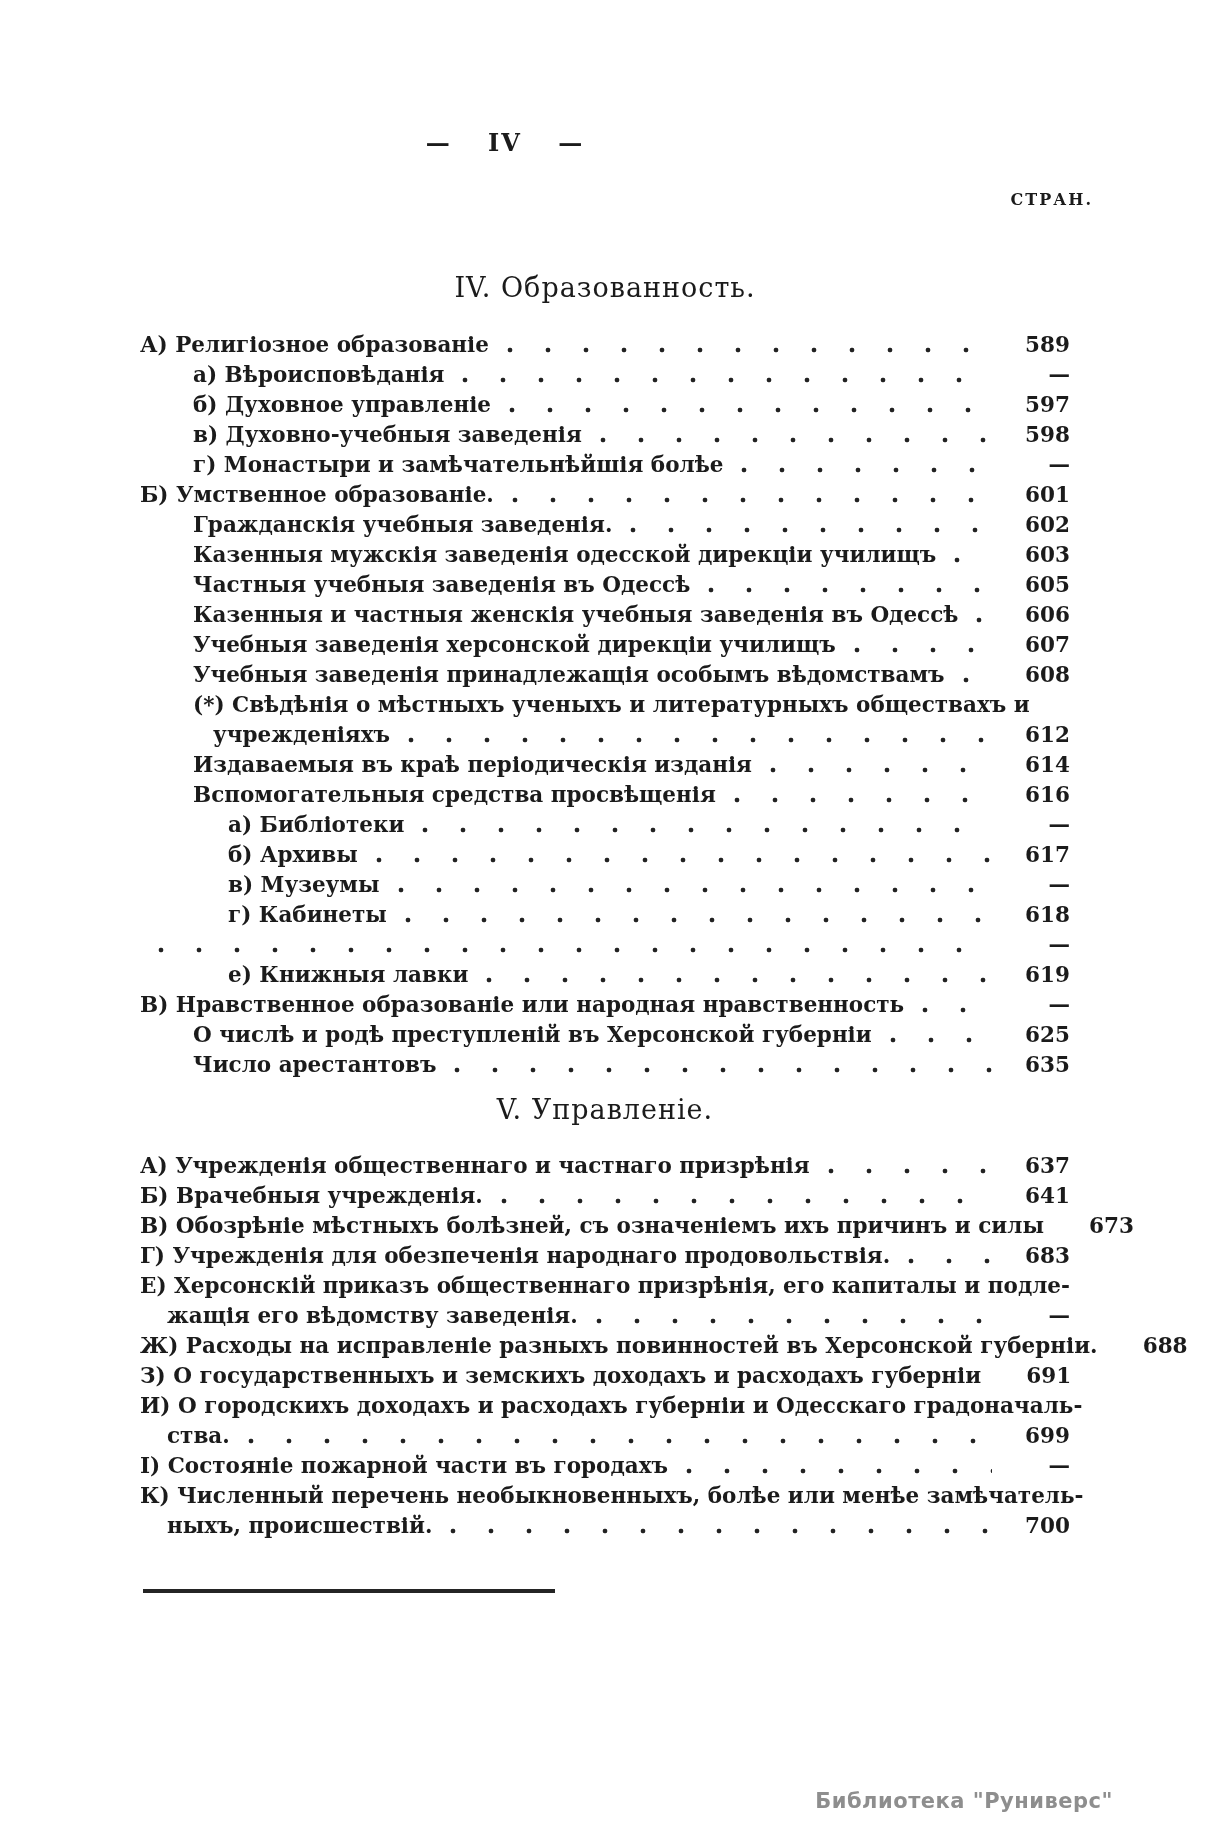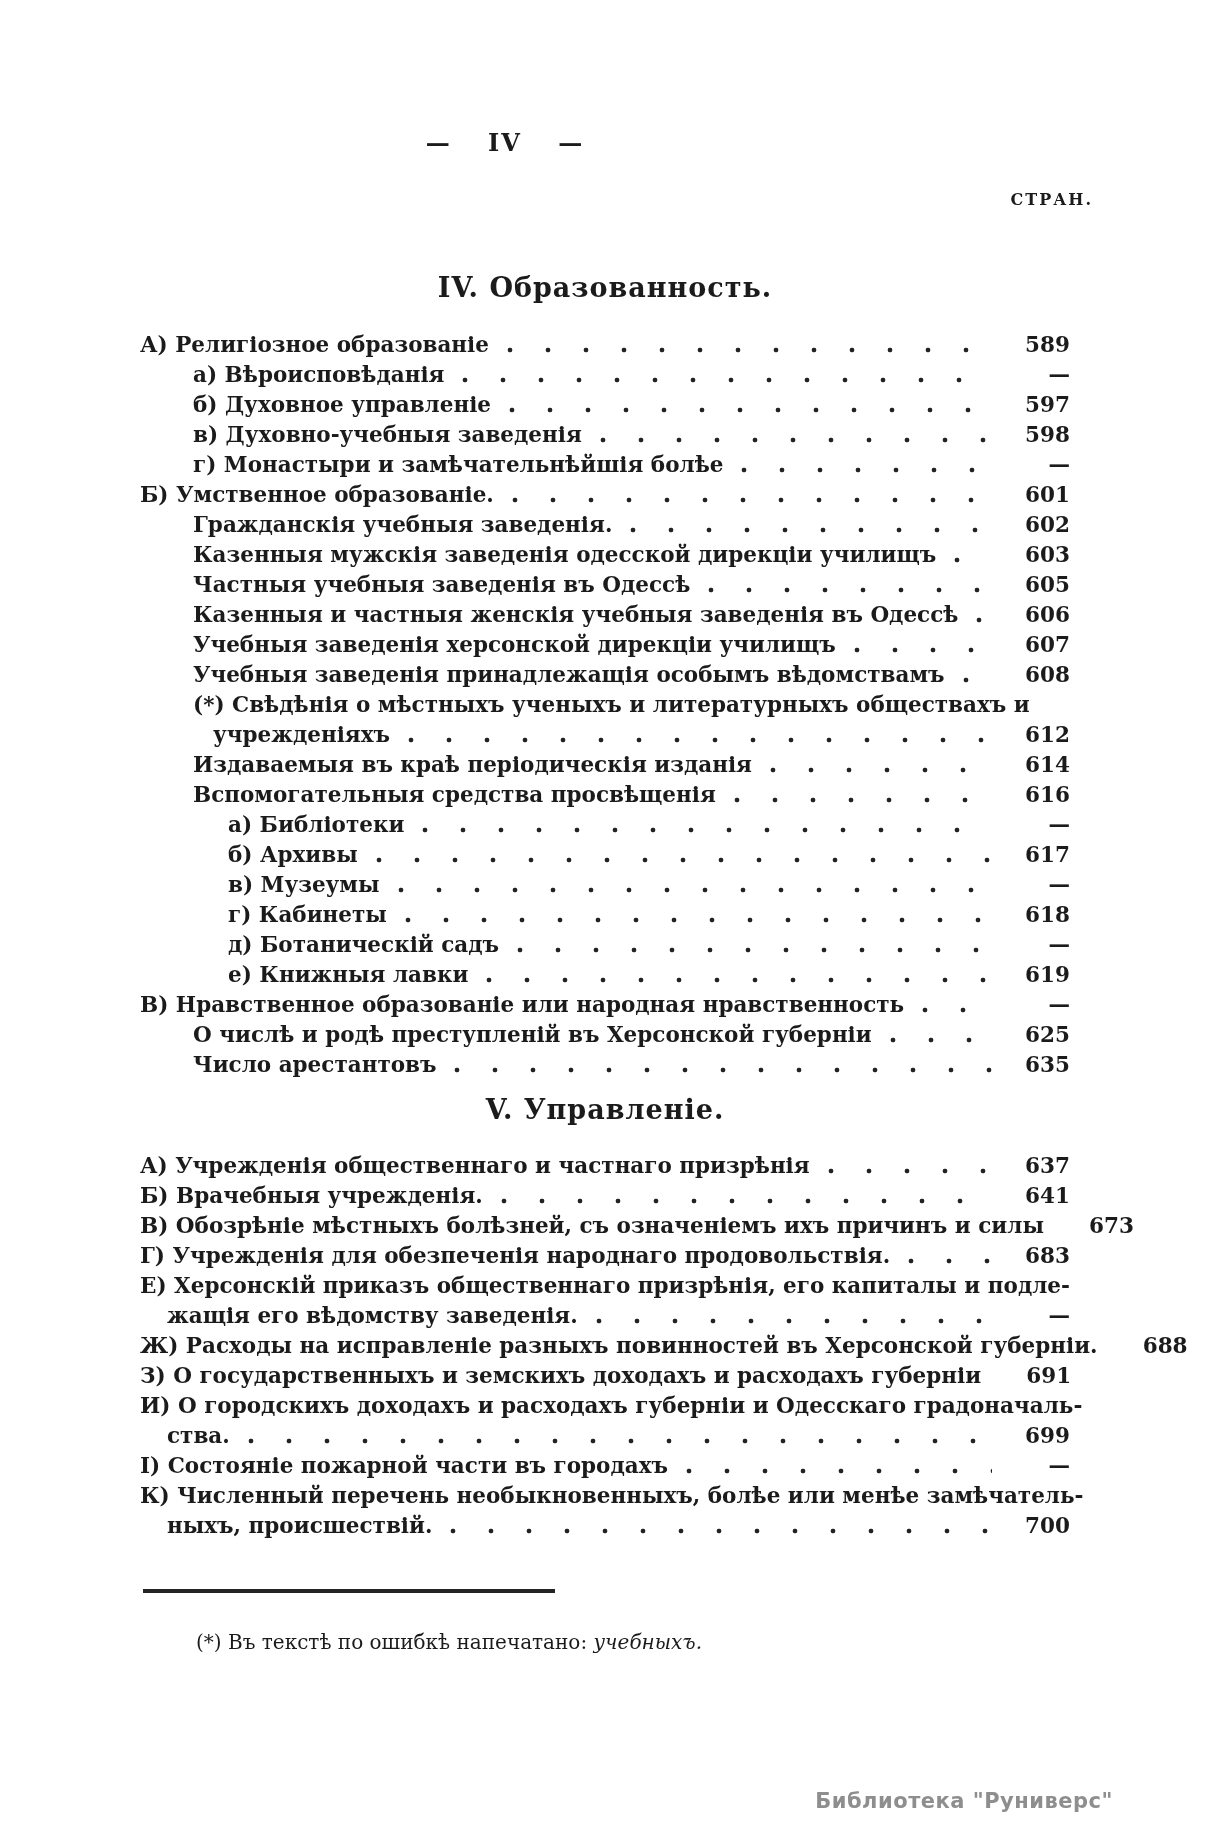--- a/index.html
+++ b/index.html
@@ -16,21 +16,21 @@
     position:absolute; top:128px; left:0; width:1010px;
     text-align:center; font-size:24px; font-weight:bold;
     word-spacing:26px; letter-spacing:2px;
   }
   .stran {
     position:absolute; top:190px; right:112px;
     font-size:16px; font-weight:bold; letter-spacing:2px;
   }
   .sec-title {
     position:absolute; left:140px; width:930px;
-    text-align:center; font-weight:bold; font-size:27px;
+    text-align:center; font-weight:normal; font-size:27px;
     letter-spacing:1px; white-space:nowrap;
   }
   #title-iv { top:272px; }
   #title-v  { top:1094px; }
   .toc {
     position:absolute; left:140px; width:930px;
   }
   #toc-iv { top:330px; }
   #toc-v  { top:1151px; }
   .row {
@@ -176,21 +176,20 @@
     <span class="lbl">в) Музеумы</span>
     <span class="leader"></span>
     <span class="pg">—</span>
   </div>
       <div class="row i3">
     <span class="lbl">г) Кабинеты</span>
     <span class="leader"></span>
     <span class="pg">618</span>
   </div>
       <div class="row i3">
-    <span class="lbl">д) Ботаническій садъ</span>
     <span class="leader"></span>
     <span class="pg">—</span>
   </div>
       <div class="row i3">
     <span class="lbl">е) Книжныя лавки</span>
     <span class="leader"></span>
     <span class="pg">619</span>
   </div>
       <div class="row i0">
     <span class="lbl">В) Нравственное образованіе или народная нравственность</span>
@@ -274,17 +273,16 @@
   </div>
       <div class="row ic">
     <span class="lbl">ныхъ, происшествій.</span>
     <span class="leader"></span>
     <span class="pg">700</span>
   </div>
     </div>
 
   <div class="footnote-rule"></div>
 
-  <div class="footnote"><span>(*) </span><span>Въ текстѣ по ошибкѣ напечатано: </span><span class="it">учебныхъ.</span></div>
 
   <div class="watermark">Библиотека "Руниверс"</div>
 
 </div>
 
 </body></html>

